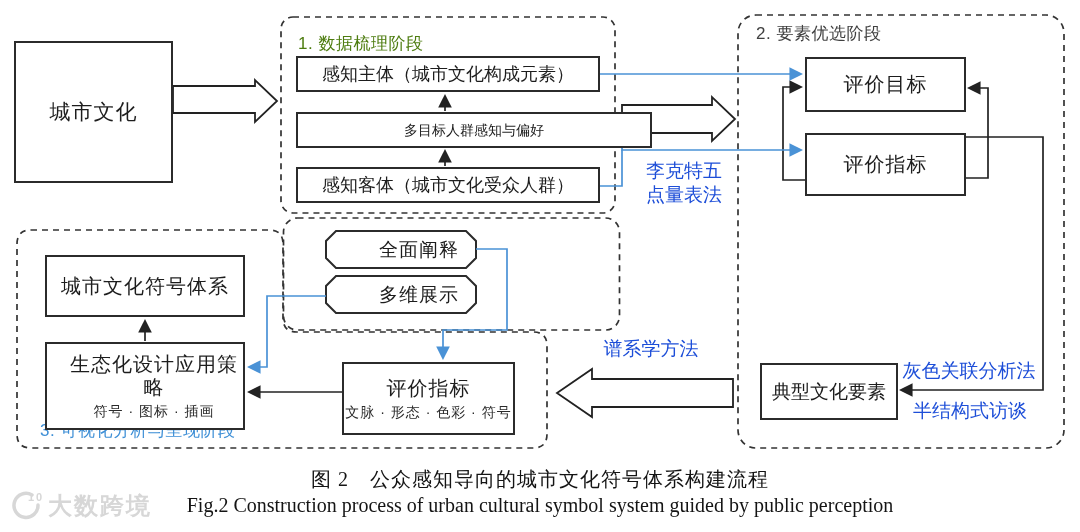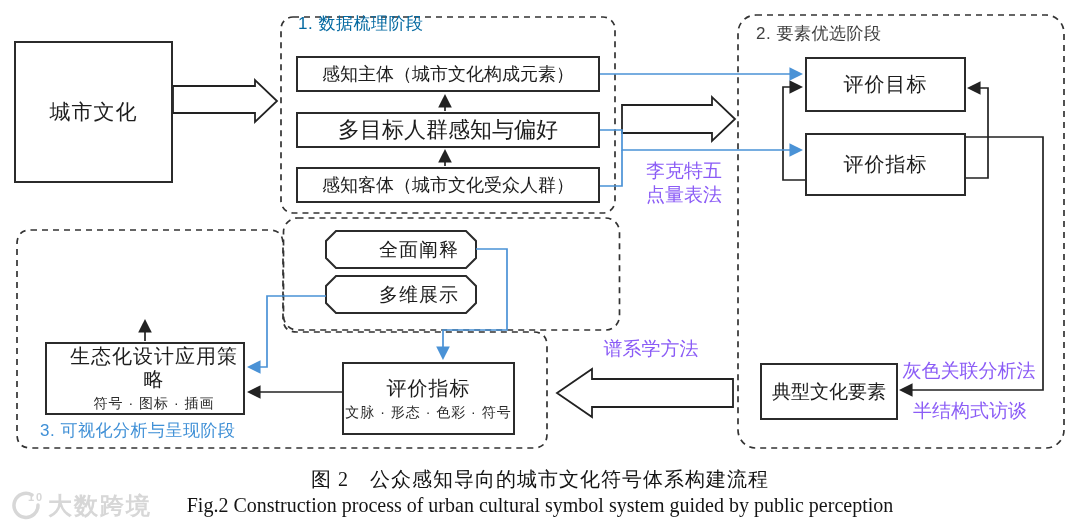--- a/index.html
+++ b/index.html
@@ -10,21 +10,21 @@
   .wires{position:absolute;left:0;top:0;}
   .box{
     position:absolute;box-sizing:border-box;background:#ffffff;border:2px solid #2b2b2b;
     display:flex;flex-direction:column;align-items:center;justify-content:center;
     text-align:center;line-height:1.15;
   }
   .ghost{ 
     position:absolute;box-sizing:border-box;display:flex;align-items:center;justify-content:center;
     text-align:right;background:transparent;border:none;padding-left:36px;
   }
-  .lbl{position:absolute;text-align:center;line-height:1.25;color:#8b5cf6;}
+  .lbl{position:absolute;text-align:center;line-height:1.25;color:#1d4ed8;}
   .pre{white-space:pre-line;}
   .stage-title{position:absolute;font-size:17px;letter-spacing:0.5px;}
   .main-t{font-size:20px;letter-spacing:1px;}
   .sub-t{font-size:14px;margin-top:4px;letter-spacing:1px;color:#2a2a2a;}
   .cap{position:absolute;left:0;width:1080px;text-align:center;
        font-family:"Liberation Serif","DejaVu Serif",serif;color:#141414;}
   .watermark{position:absolute;left:8px;top:489px;display:flex;align-items:center;gap:4px;
        color:#d7d7d7;font-weight:bold;font-size:24px;letter-spacing:2px;}
 </style>
 </head>
@@ -62,35 +62,36 @@
     <polyline points="965,178 988,178 988,88 969,88" fill="none" stroke="#222222" stroke-width="1.7" marker-end="url(#ahb)"></polyline>
     <polyline points="965,137 1043,137 1043,390 901,390" fill="none" stroke="#222222" stroke-width="1.7" marker-end="url(#ahb)"></polyline>
 
     <line x1="600" y1="74" x2="801" y2="74" stroke="#4A92D6" stroke-width="1.7" marker-end="url(#ahu)"></line>
     <polyline points="600,130 622,130 622,150 801,150" fill="none" stroke="#4A92D6" stroke-width="1.7" marker-end="url(#ahu)"></polyline>
     <polyline points="600,186 622,186 622,150" fill="none" stroke="#4A92D6" stroke-width="1.7"></polyline>
     <polyline points="476,249 507,249 507,330 443,330 443,358" fill="none" stroke="#4A92D6" stroke-width="1.7" marker-end="url(#ahu)"></polyline>
     <polyline points="326,296 267,296 267,367 249,367" fill="none" stroke="#4A92D6" stroke-width="1.7" marker-end="url(#ahu)"></polyline>
   </svg>
 
-  <div class="stage-title" style="left:298px;top:12px;color:#0369a1;">1. 数据梳理阶段</div>
+  <div class="stage-title" style="left:298px;top:32px;color:#4d7c0f;">1. 数据梳理阶段</div>
   <div class="stage-title" style="left:756px;top:22px;color:#404040;">2. 要素优选阶段</div>
   <div class="stage-title" style="left:40px;top:419px;color:#3E8FD6;">3. 可视化分析与呈现阶段</div>
 
   <div class="box" style="left:14px;top:41px;width:159px;height:142px;font-size:21px;letter-spacing:1px;">城市文化</div>
 
   <div class="box" style="left:296px;top:56px;width:304px;height:36px;font-size:18px;">感知主体（城市文化构成元素）</div>
-  <div class="box" style="left:296px;top:112px;width:304px;height:36px;font-size:22px;">多目标人群感知与偏好</div>
+  <div class="box" style="left:296px;top:112px;width:356px;height:36px;font-size:14px;">多目标人群感知与偏好</div>
   <div class="box" style="left:296px;top:167px;width:304px;height:36px;font-size:18px;">感知客体（城市文化受众人群）</div>
 
   <div class="box" style="left:805px;top:133px;width:161px;height:63px;font-size:20px;letter-spacing:1px;">评价指标</div>
   <div class="box" style="left:805px;top:57px;width:161px;height:55px;font-size:20px;letter-spacing:1px;">评价目标</div>
   <div class="box" style="left:760px;top:363px;width:138px;height:57px;font-size:19px;">典型文化要素</div>
 
-  <div class="box" style="left:45px;top:342px;width:200px;height:73px;padding-left:18px;">
+  <div class="box" style="left:45px;top:255px;width:200px;height:62px;font-size:20px;letter-spacing:1px;">城市文化符号体系</div>
+  <div class="box" style="left:45px;top:342px;width:200px;height:88px;padding-left:18px;">
     <div class="main-t">生态化设计应用策略</div>
     <div class="sub-t">符号 · 图标 · 插画</div>
   </div>
   <div class="box" style="left:342px;top:362px;width:173px;height:73px;">
     <div class="main-t">评价指标</div>
     <div class="sub-t">文脉 · 形态 · 色彩 · 符号</div>
   </div>
 
   <div class="ghost" style="left:326px;top:231px;width:150px;height:37px;font-size:19px;letter-spacing:1px;">全面阐释</div>
   <div class="ghost" style="left:326px;top:276px;width:150px;height:37px;font-size:19px;letter-spacing:1px;">多维展示</div>

